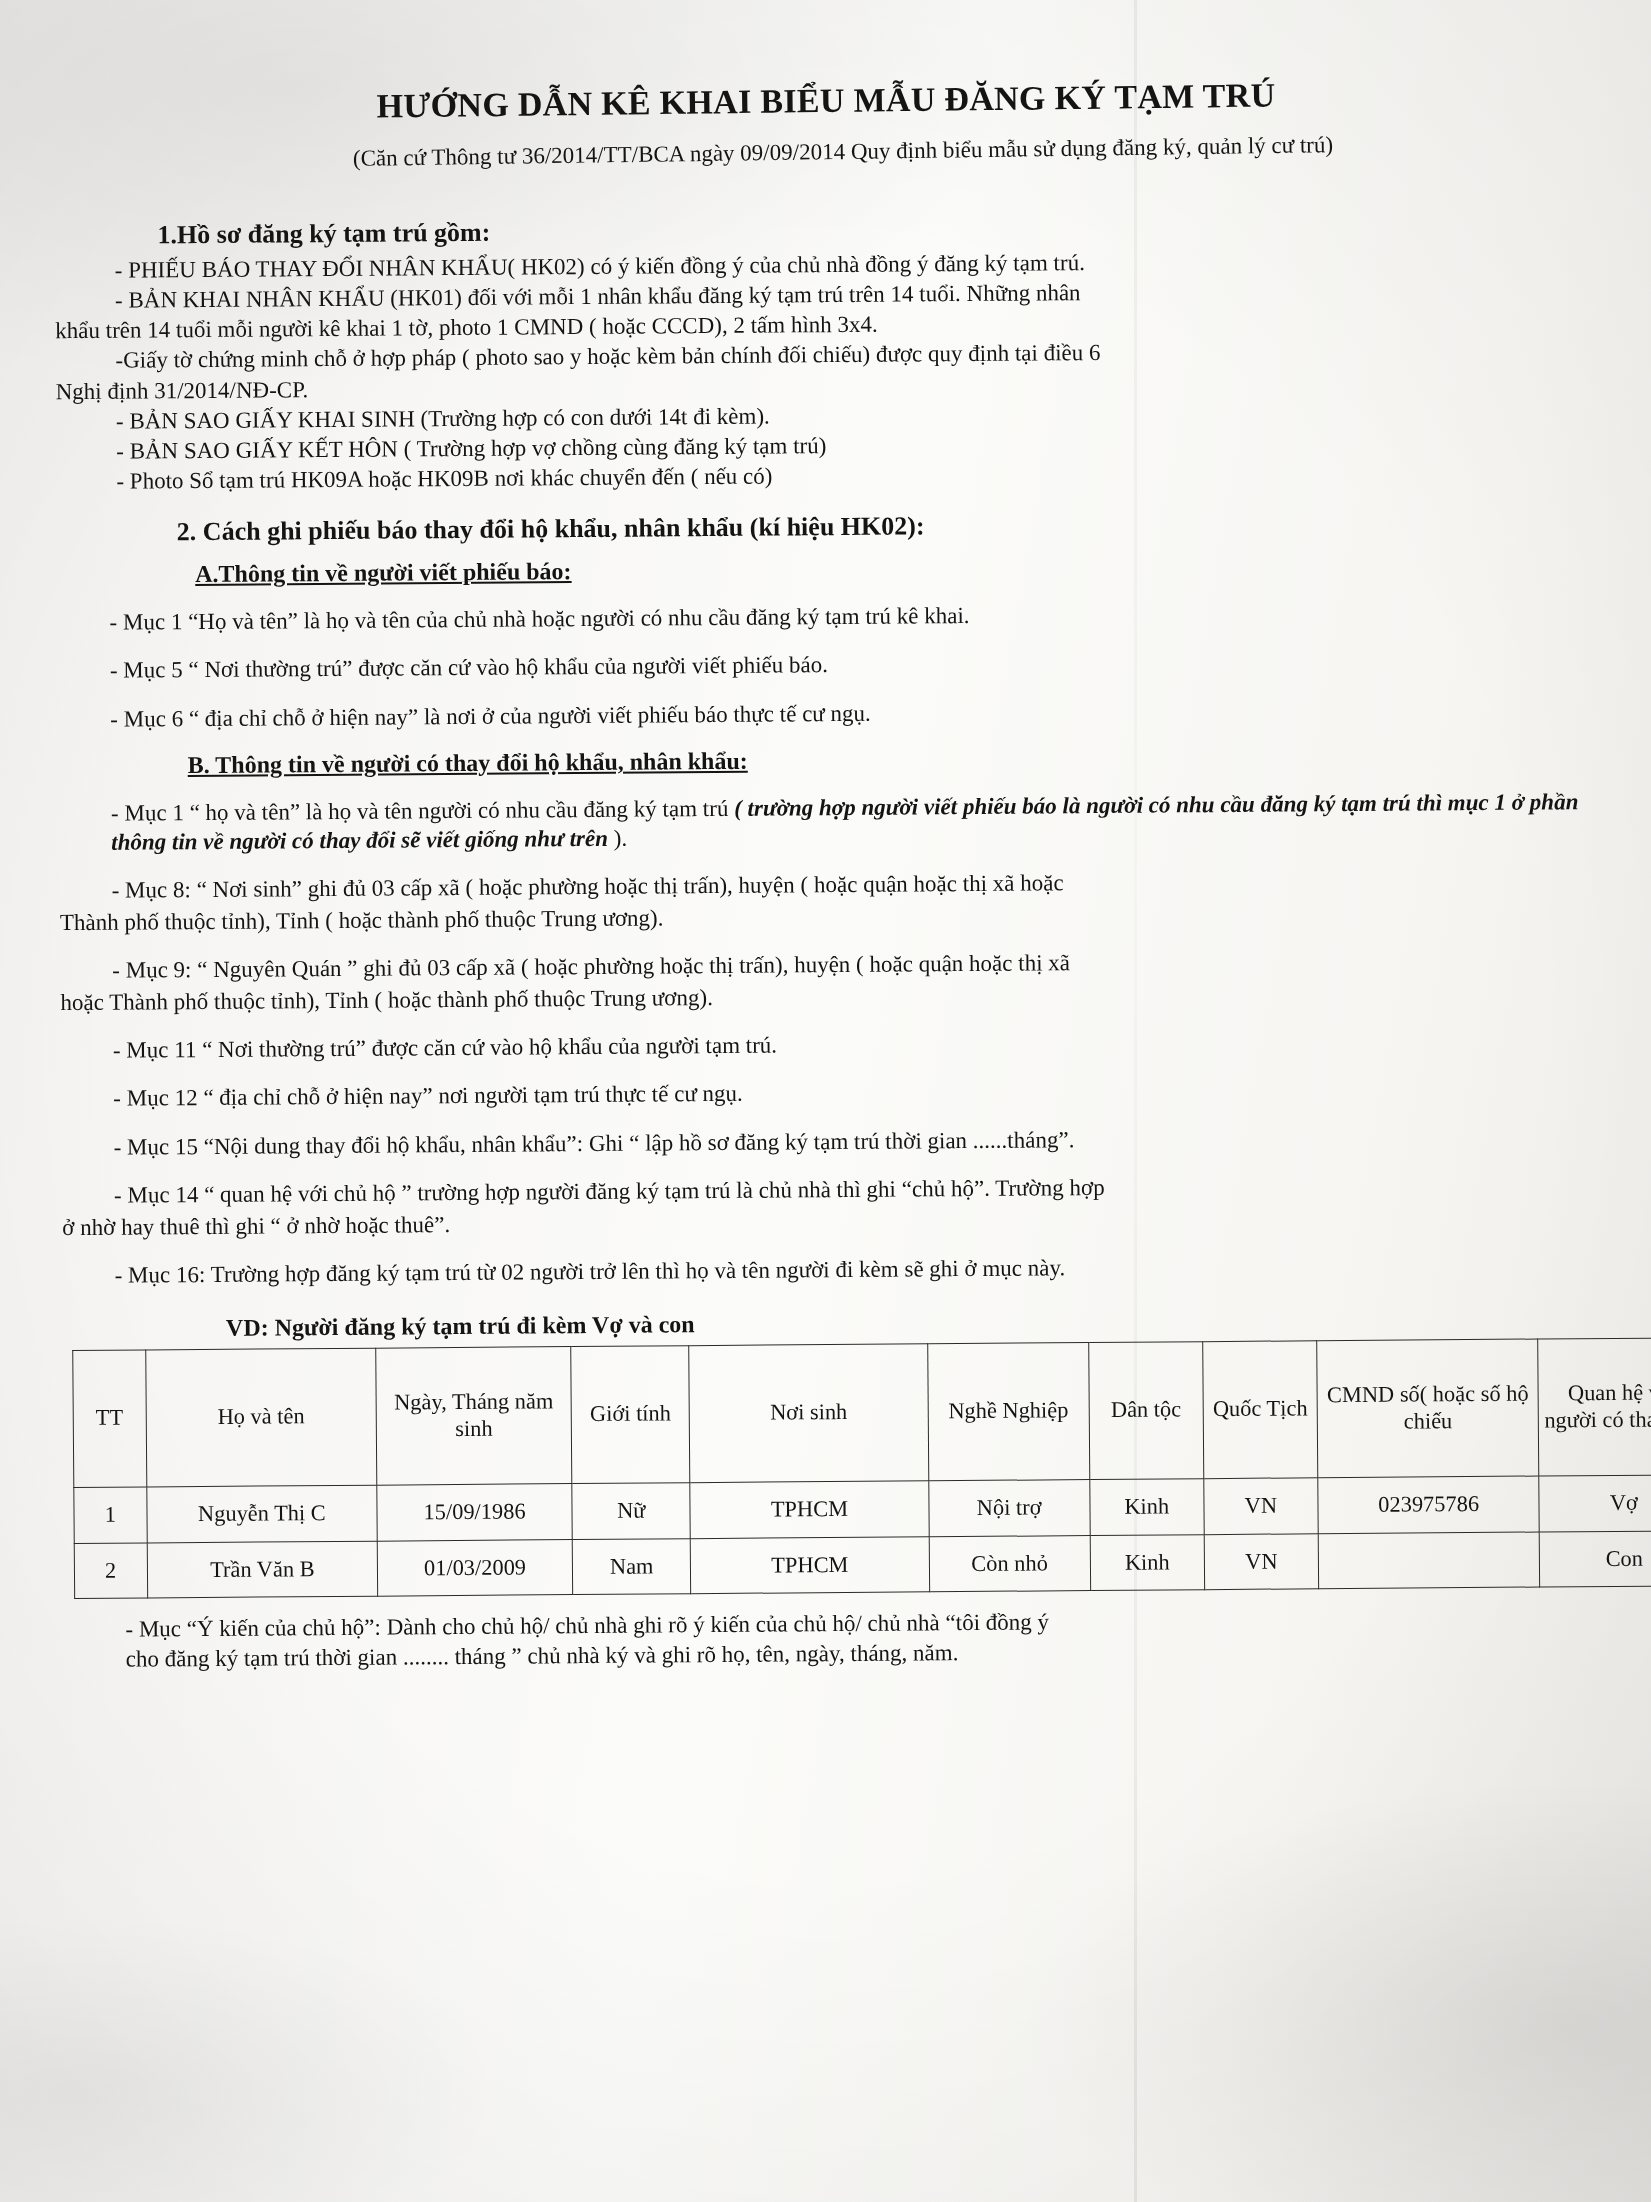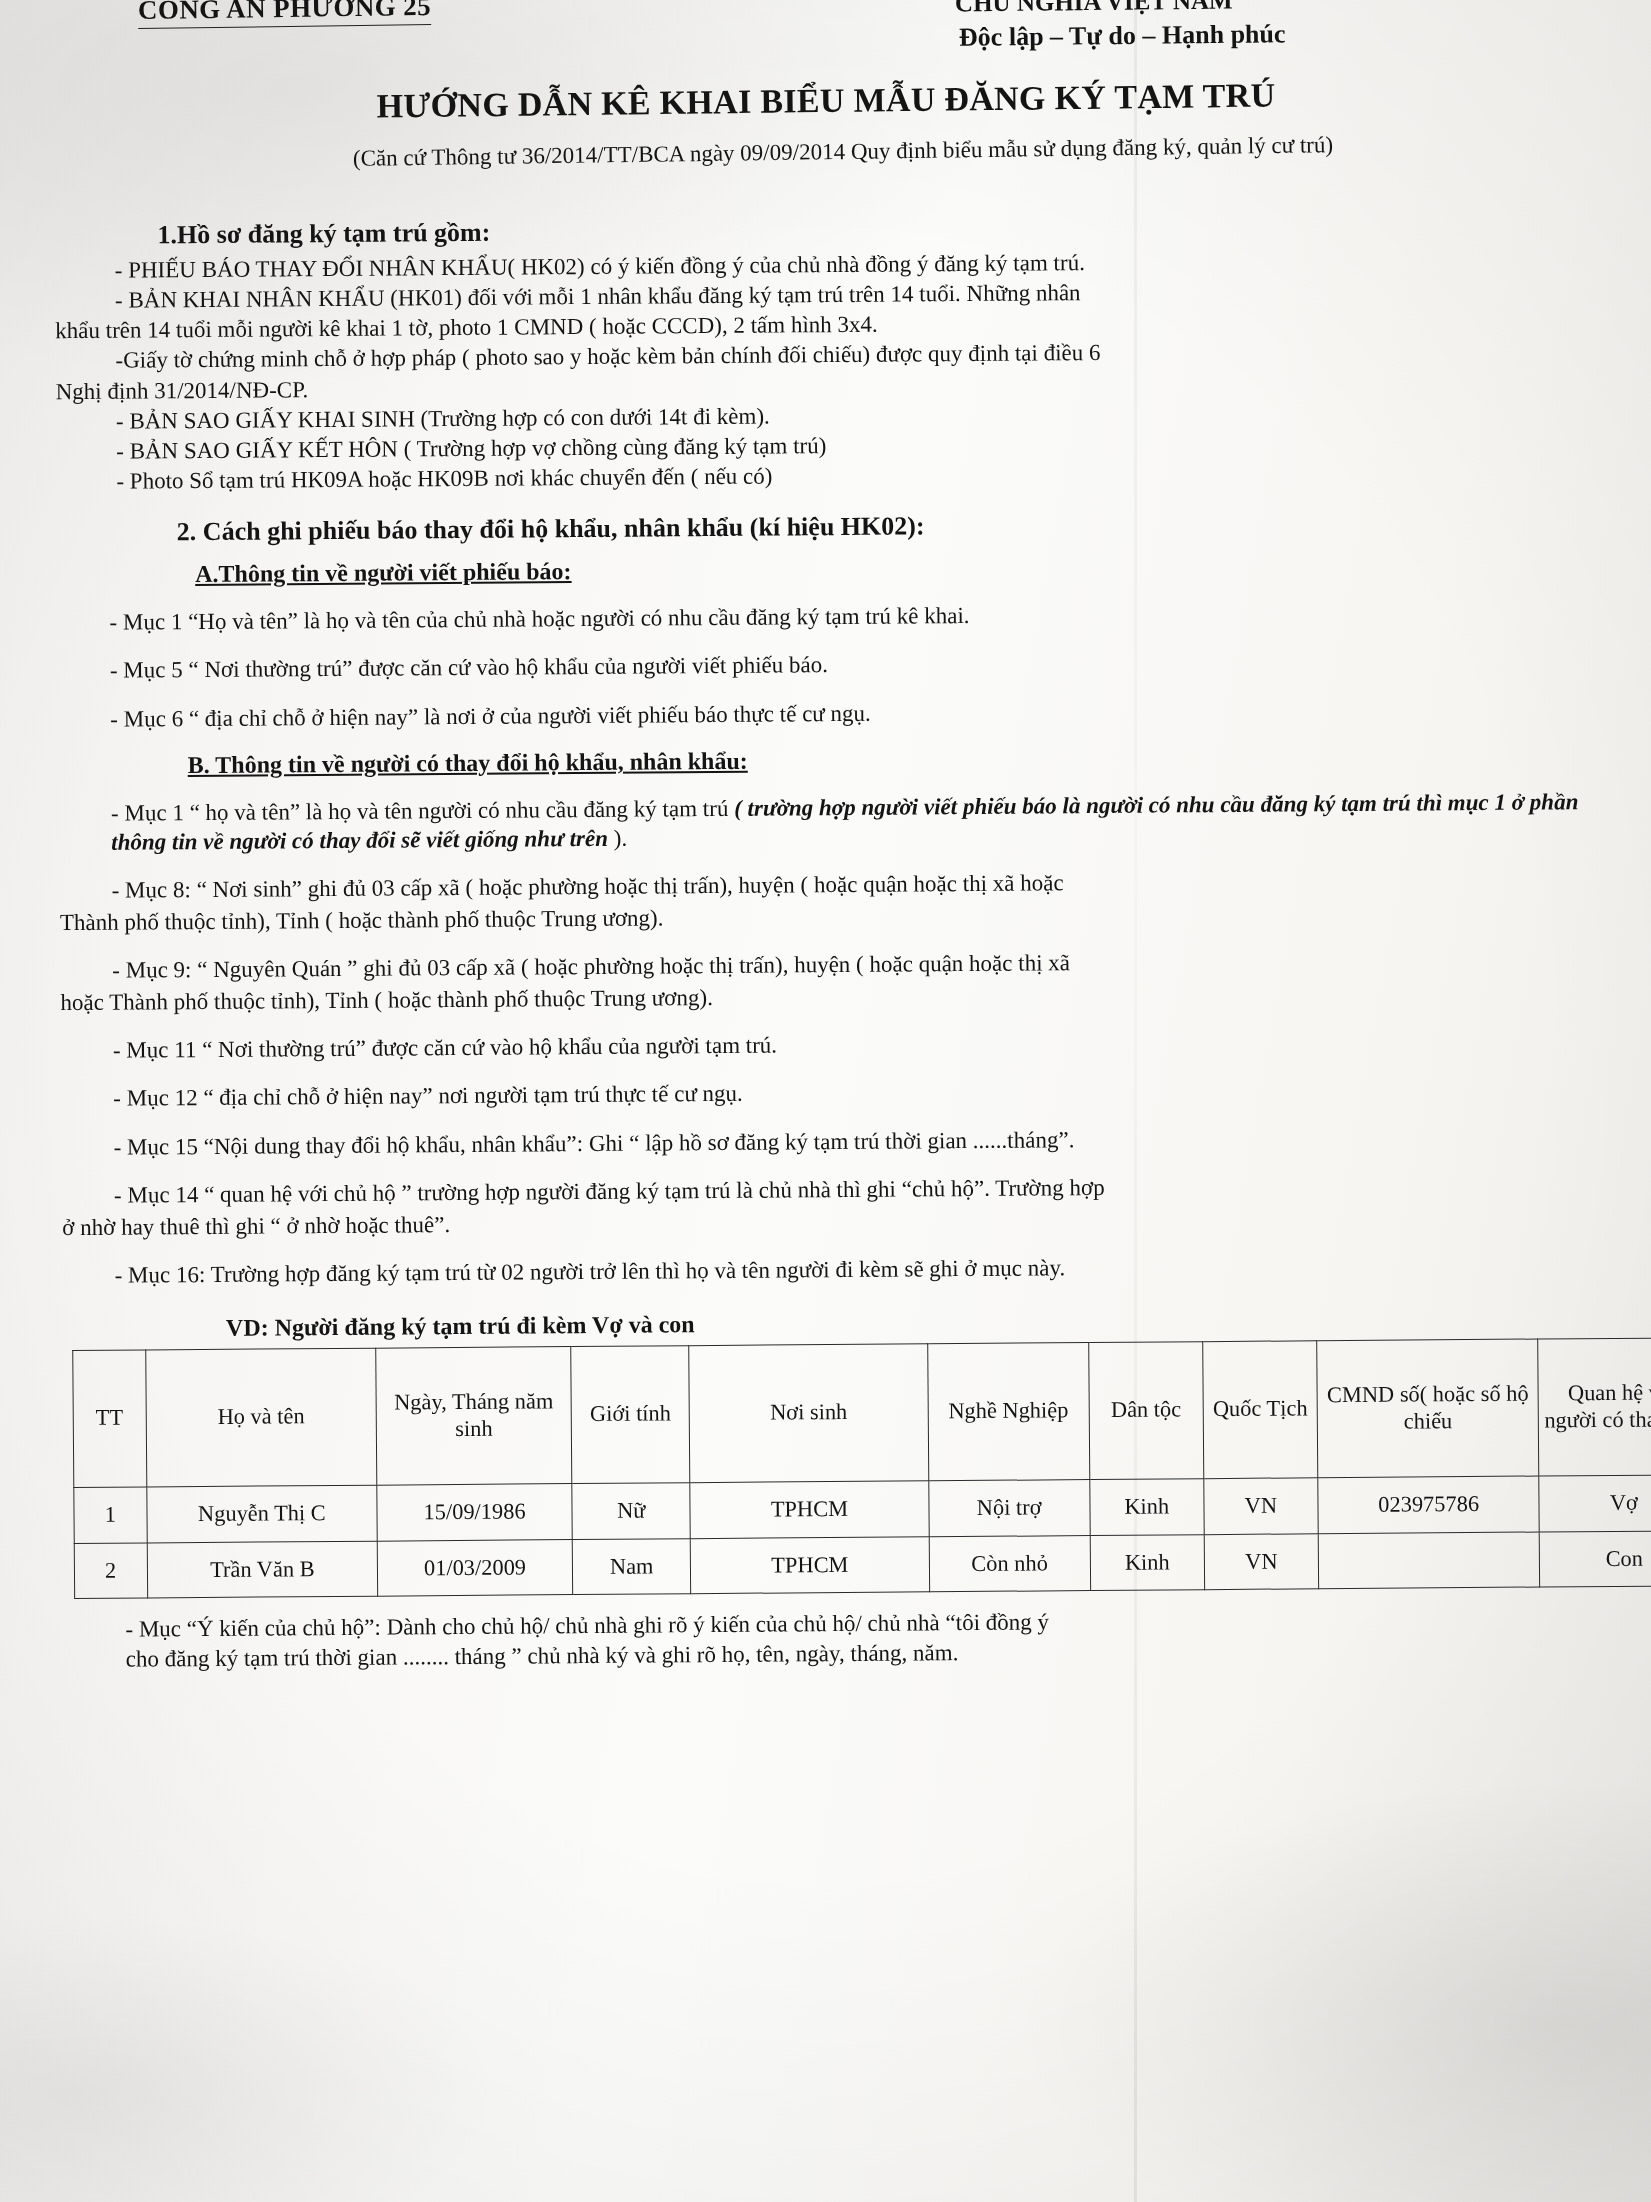--- a/index.html
+++ b/index.html
@@ -197,25 +197,20 @@
 </style>
 </head>
 <body>
 
 <div class="page"></div>
 <div class="fold" style="left:1134px"></div>
 <div class="vignette"></div>
 
 <div class="content">
 
-  <div class="hdr-row">
-    <div class="hdr-left">CÔNG AN PHƯỜNG 25</div>
-    <div class="hdr-right-1">CHỦ NGHĨA VIỆT NAM</div>
-    <div class="hdr-right-2">Độc lập – Tự do – Hạnh phúc</div>
-  </div>
 
   <div class="title">HƯỚNG DẪN KÊ KHAI BIỂU MẪU ĐĂNG KÝ TẠM TRÚ</div>
   <div class="subtitle">(Căn cứ Thông tư 36/2014/TT/BCA ngày 09/09/2014 Quy định biểu mẫu sử dụng  đăng ký, quản lý cư trú)</div>
 
   <div class="body-wrap">
 
     <div class="h-sec">1.Hồ sơ đăng ký tạm trú gồm:</div>
     <p class="line tight">- PHIẾU BÁO THAY ĐỔI NHÂN KHẨU( HK02) có ý kiến đồng ý của chủ nhà đồng ý đăng ký tạm trú.</p>
     <p class="line tight">- BẢN KHAI NHÂN KHẨU (HK01) đối với mỗi 1 nhân khẩu đăng ký tạm trú trên 14 tuổi. Những nhân</p>
     <p class="line tight" style="padding-left:0">khẩu trên 14 tuổi mỗi người kê khai 1 tờ, photo 1 CMND ( hoặc CCCD), 2 tấm hình 3x4.</p>

